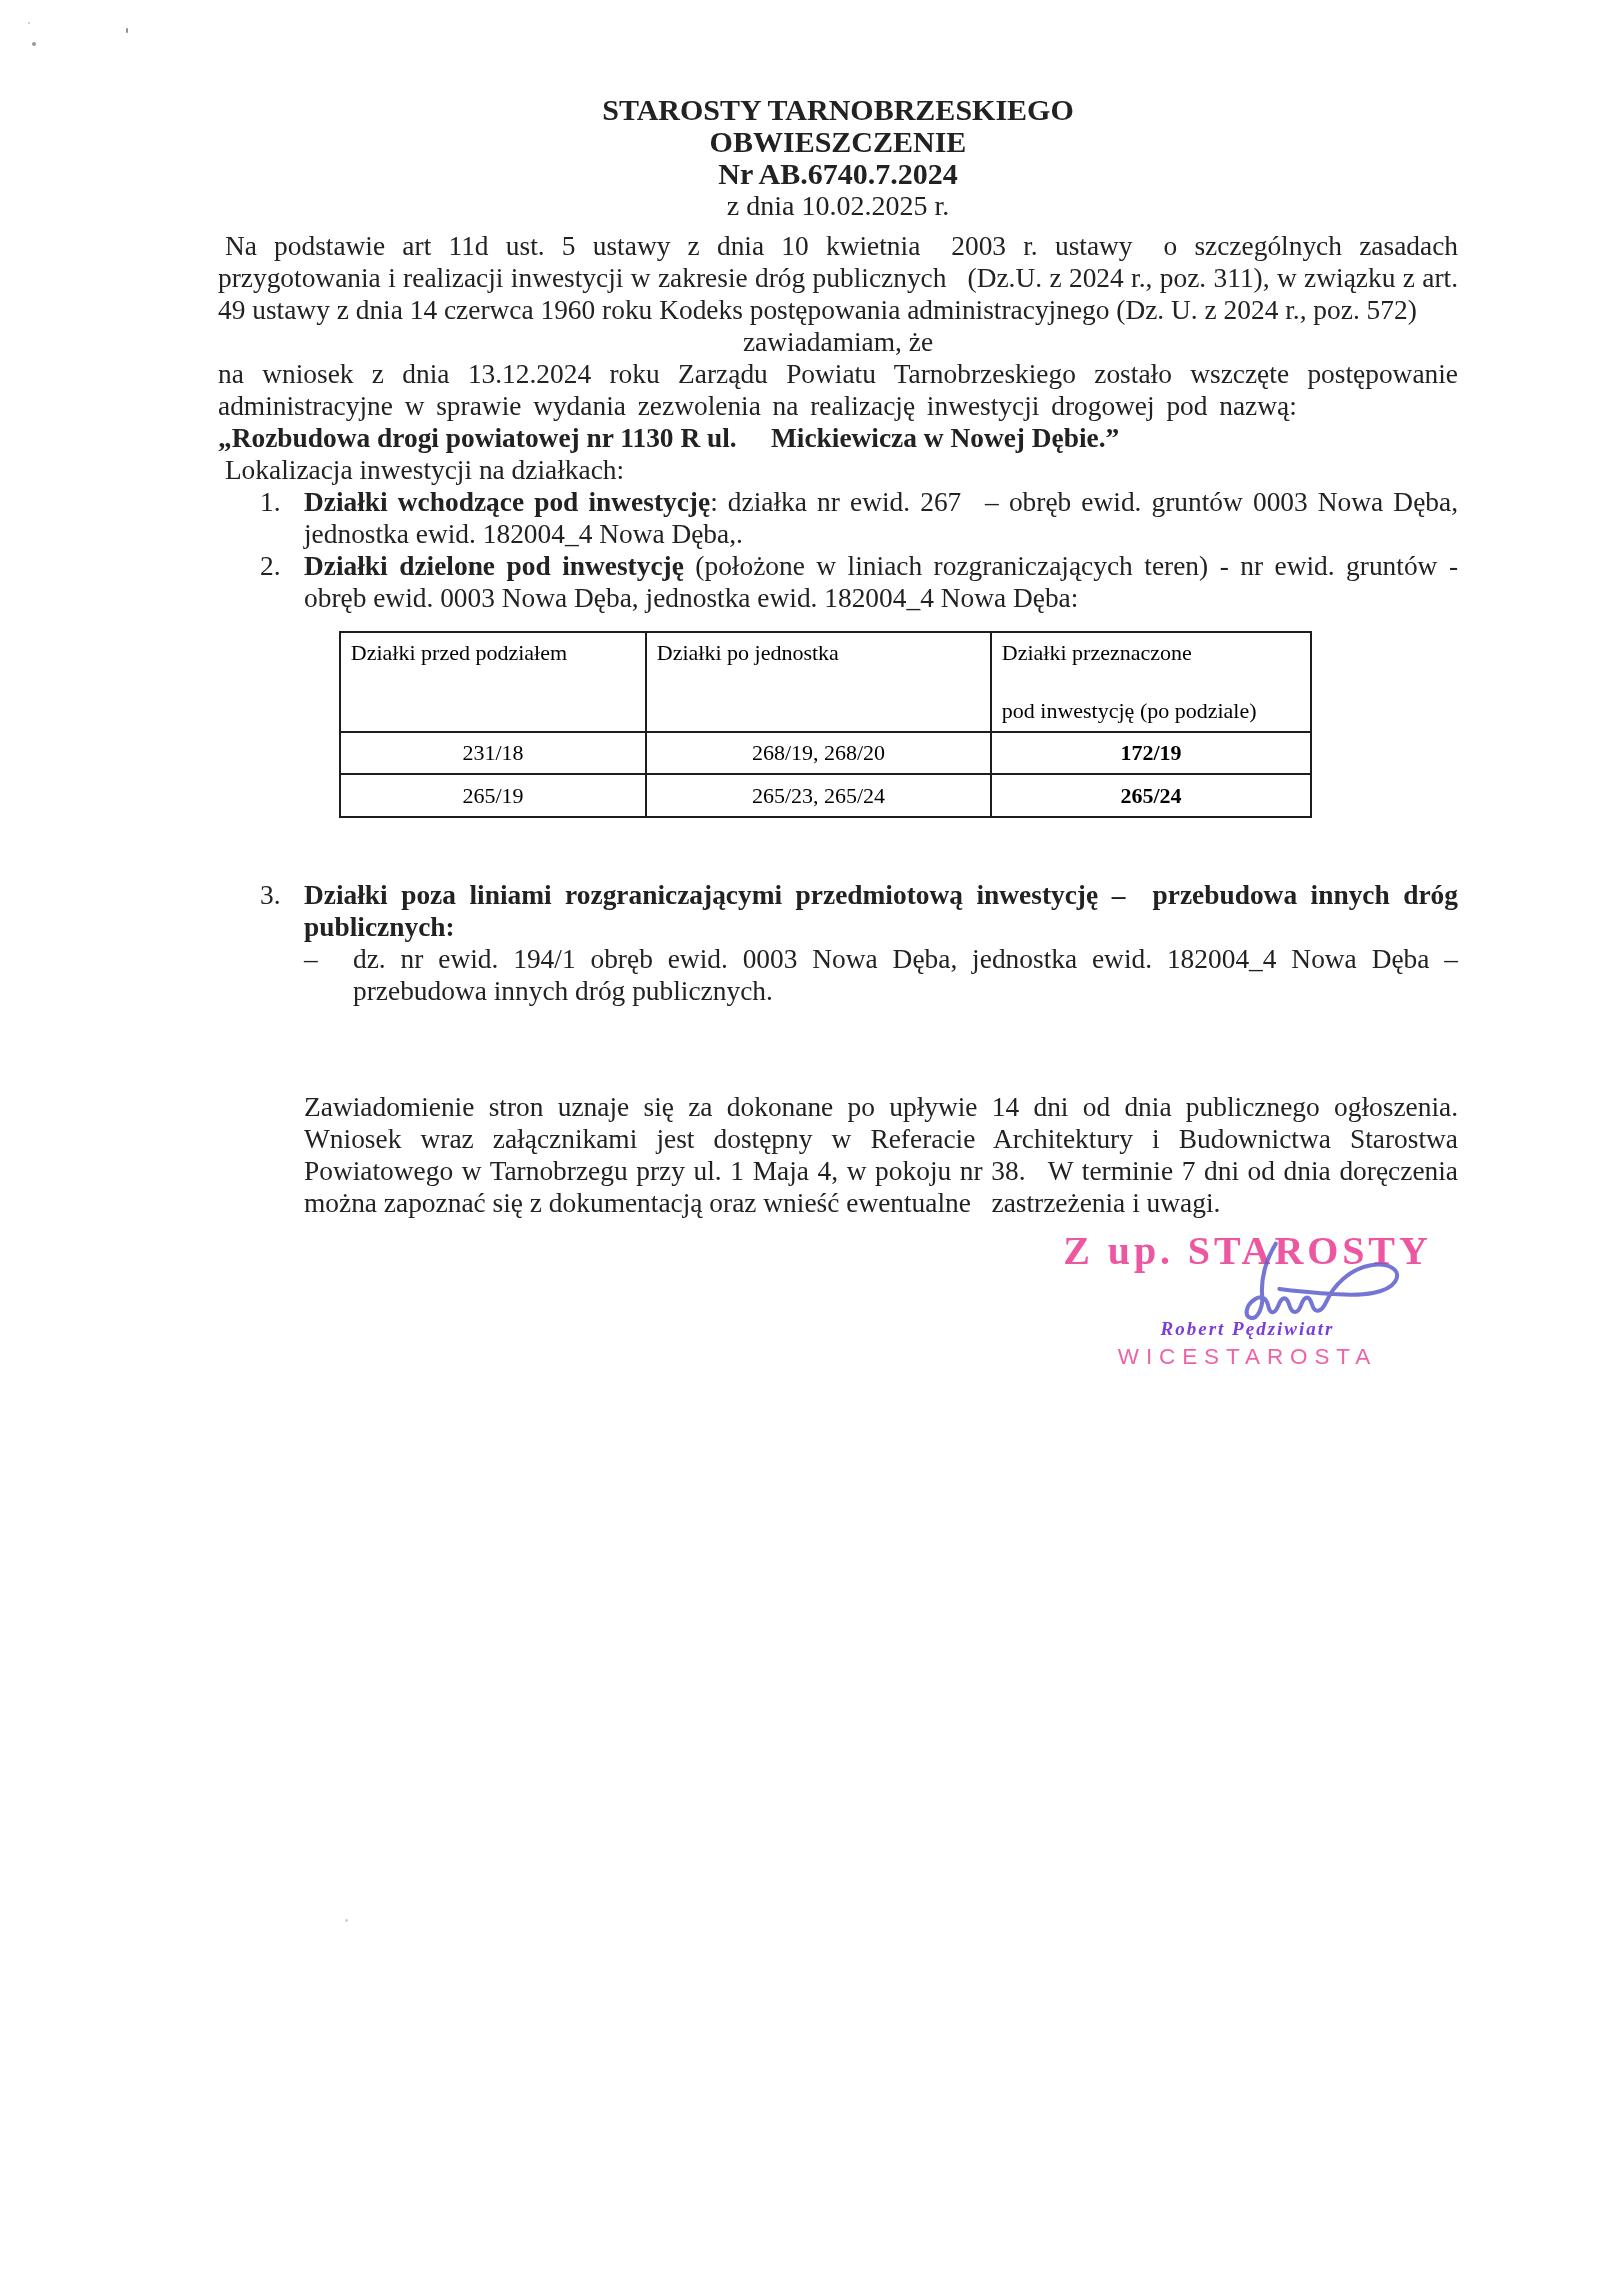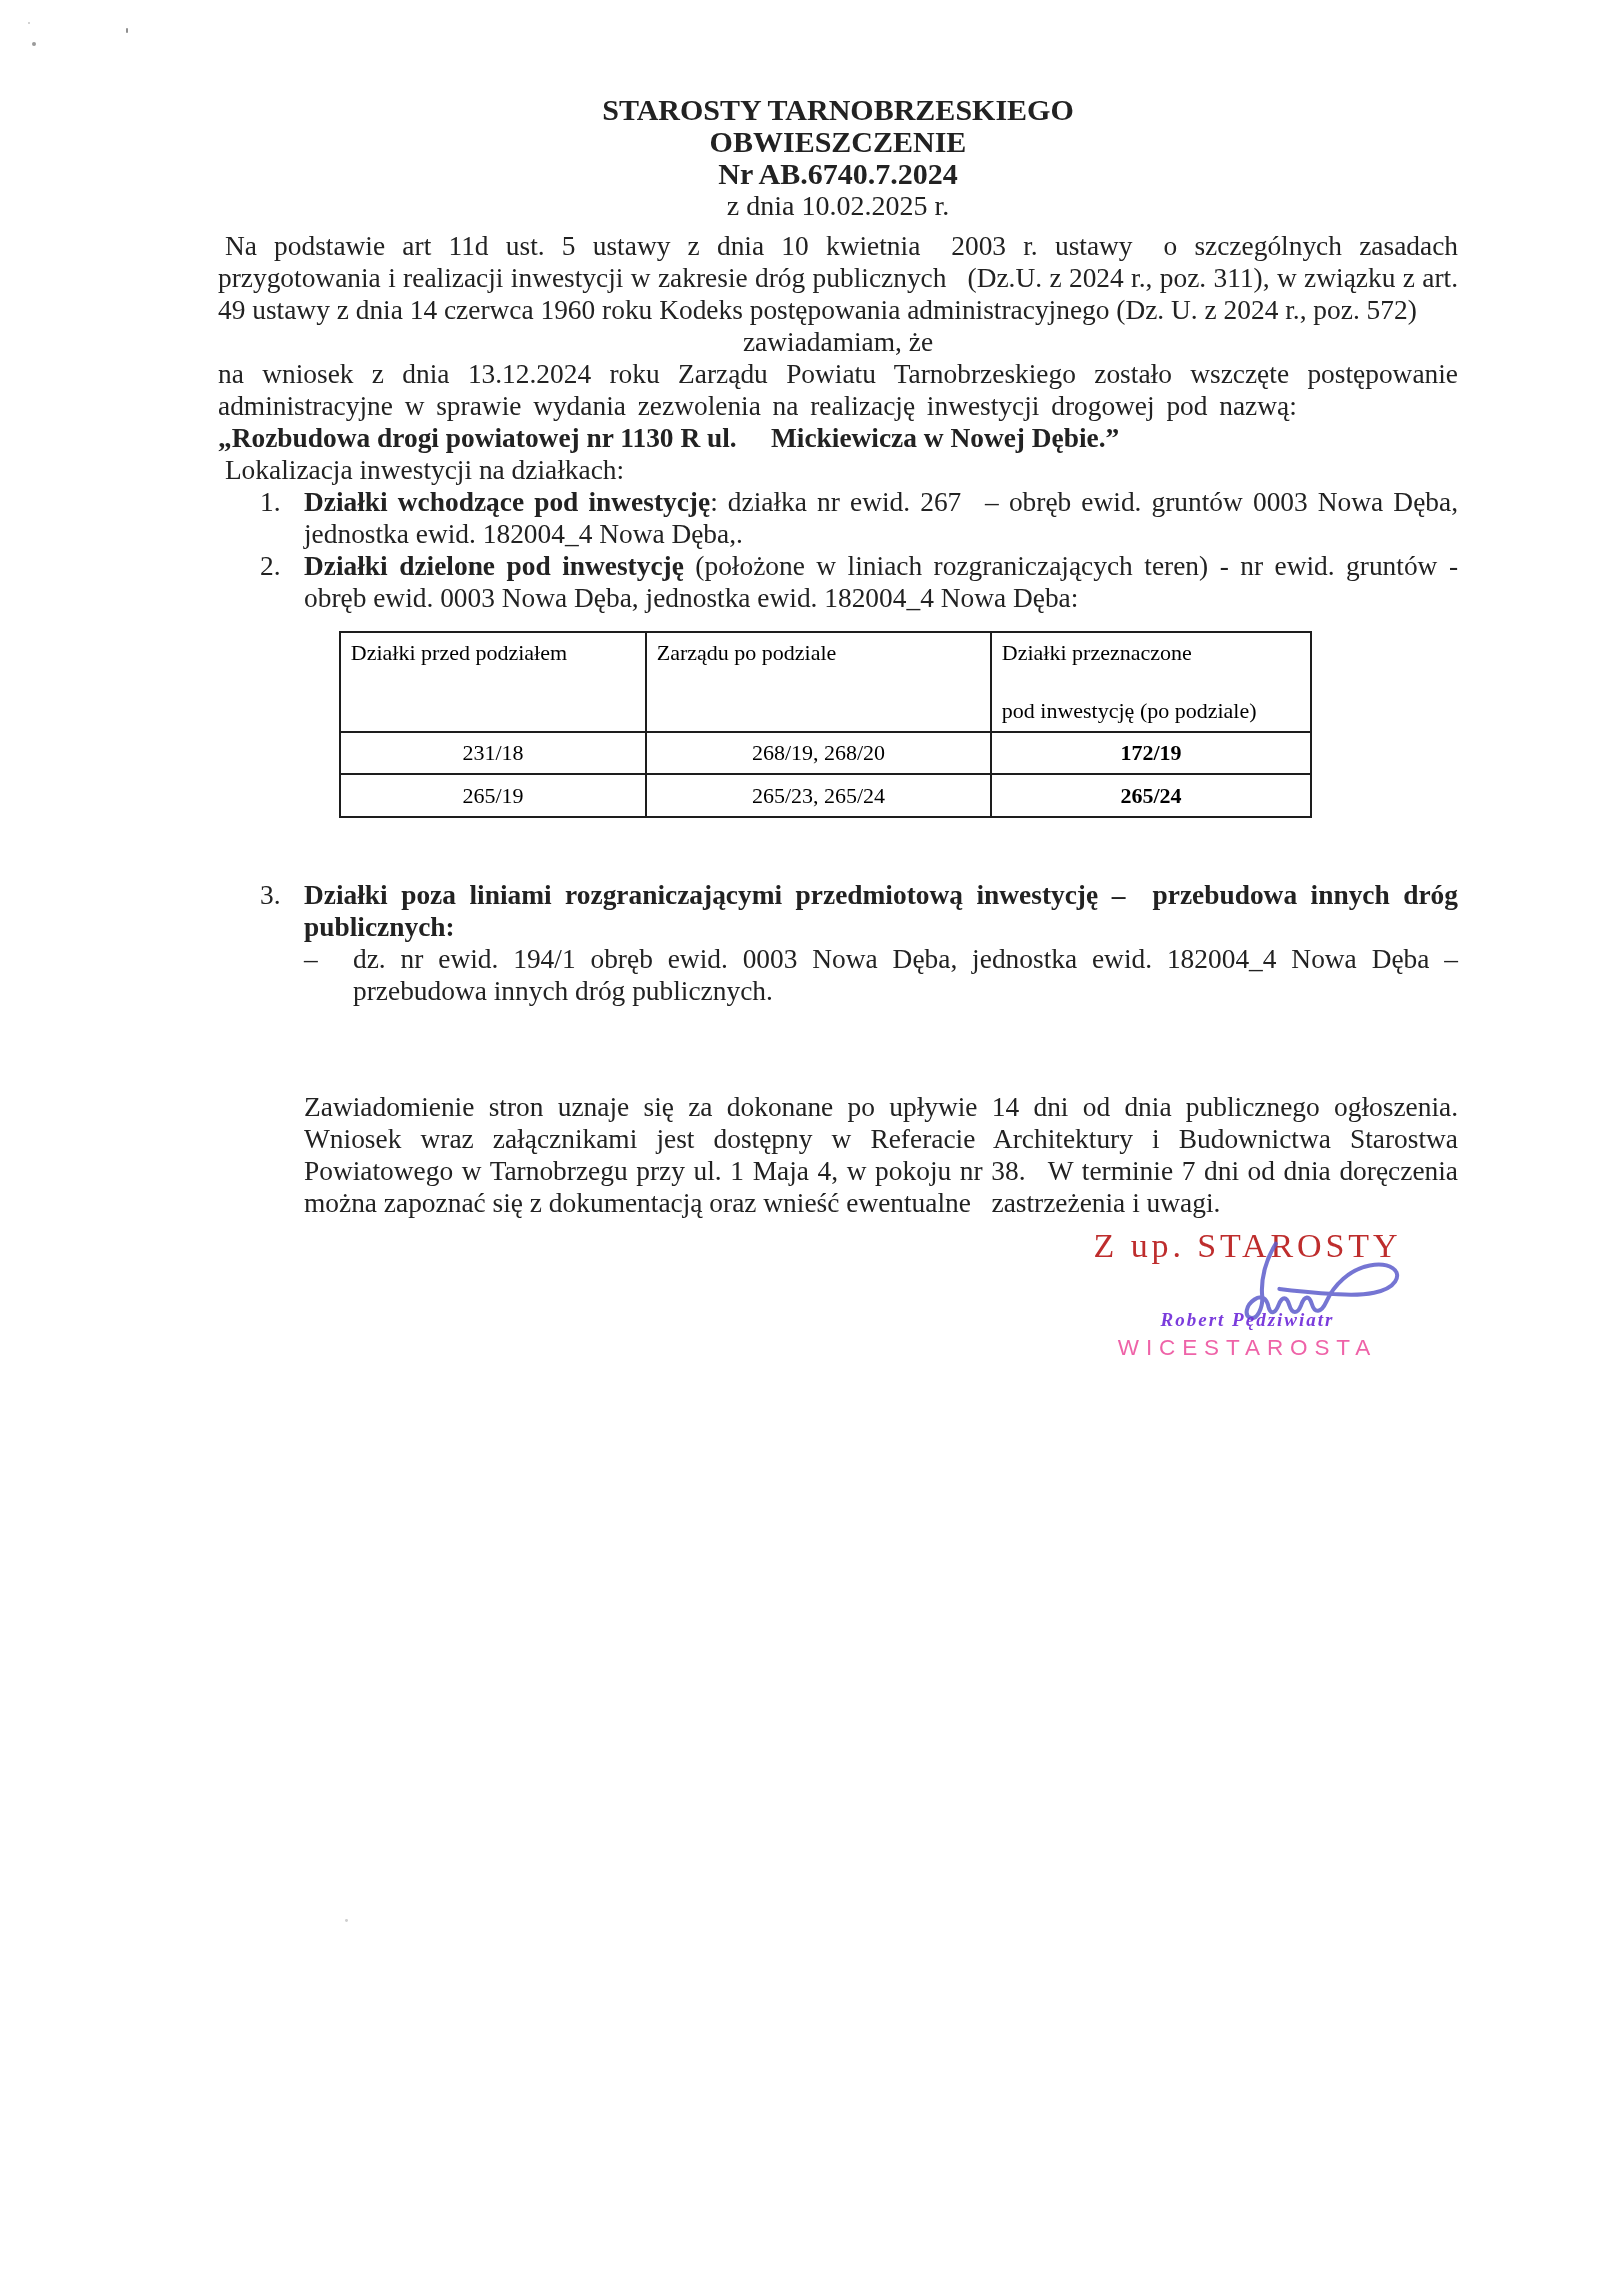--- a/index.html
+++ b/index.html
@@ -70,24 +70,24 @@
   .closing{margin-top:84px;margin-left:86px;width:1154px;text-align:justify;}
 
   .signature-block{
     position:absolute;
     left:1017px;top:1227px;
     width:461px;
     text-align:center;
   }
   .stamp-auth{
     font-family:"Liberation Serif", serif;
-    font-weight:normal;
-    font-size:34px;
+    font-weight:bold;
+    font-size:40px;
     letter-spacing:3.9px;
-    color:#b91c1c;
+    color:#ec4899;
     opacity:.92;
     white-space:nowrap;
   }
   .stamp-name{
     margin-top:44px;
     font-family:"Liberation Serif", serif;
     font-style:italic;
     font-weight:bold;
     font-size:19px;
     letter-spacing:2px;
@@ -160,21 +160,21 @@
 
     <table class="parcels">
       <colgroup>
         <col style="width:306px">
         <col style="width:345px">
         <col style="width:320px">
       </colgroup>
       <tbody>
         <tr class="hdr">
           <td>Działki przed podziałem</td>
-          <td>Zarządu po podziale</td>
+          <td>Działki po jednostka</td>
           <td>
             <div>Działki przeznaczone</div>
             <div class="hdr-line2">pod inwestycję (po podziale)</div>
           </td>
         </tr>
         <tr class="datarow">
           <td>231/18</td>
           <td>268/19, 268/20</td>
           <td class="cell-bold">172/19</td>
         </tr>

